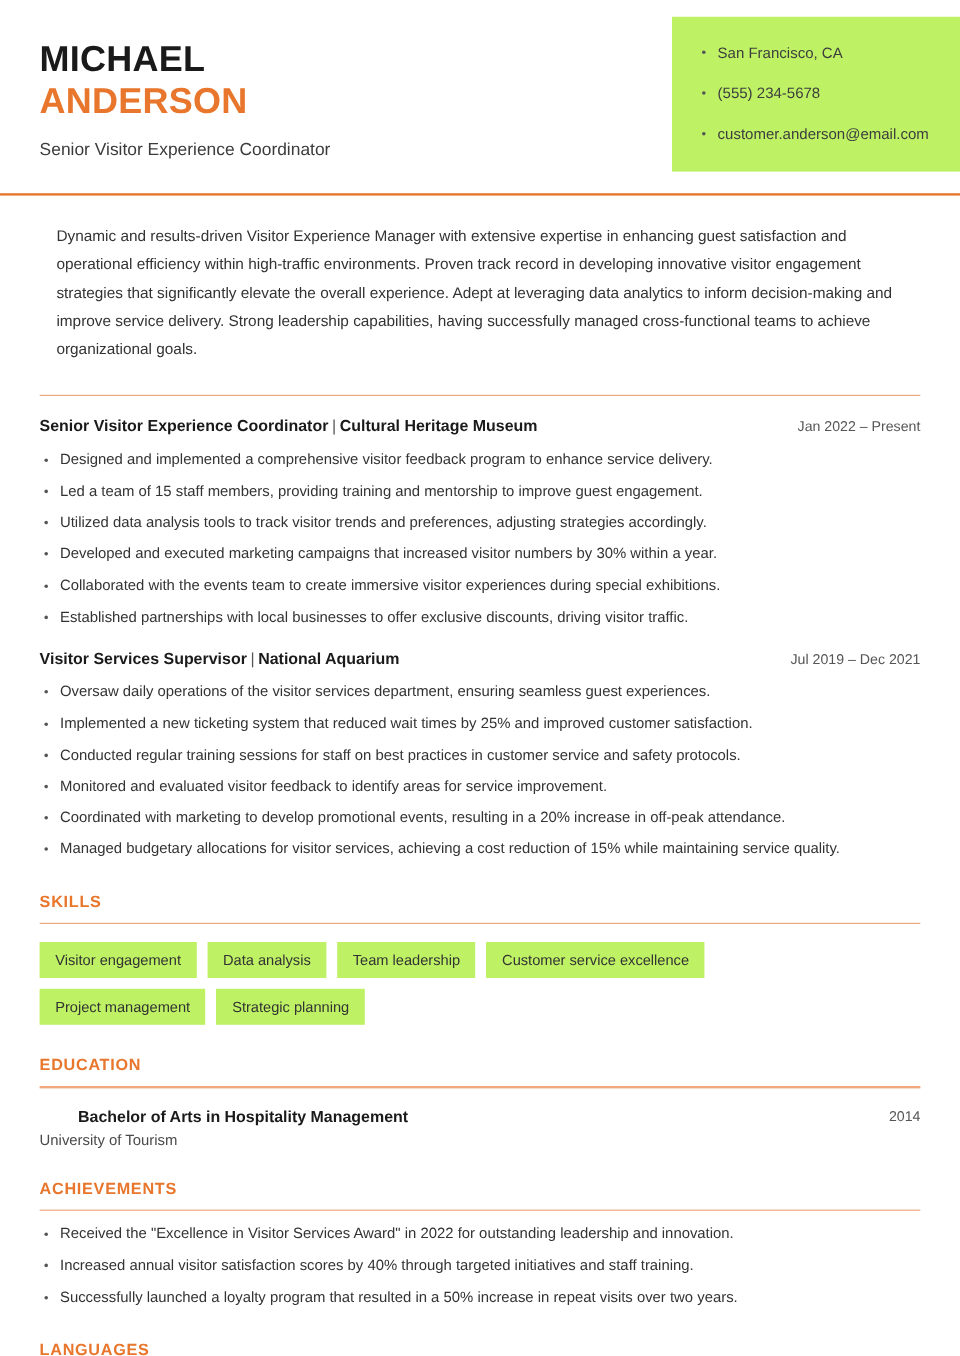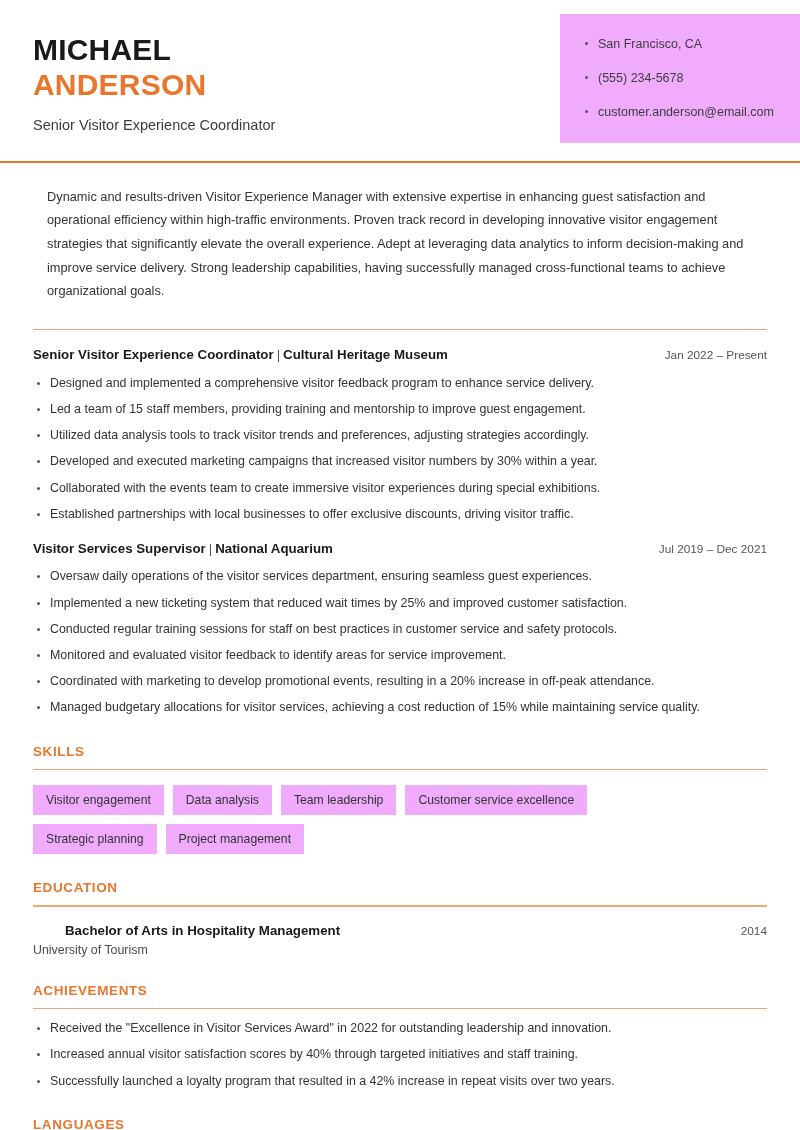--- a/index.html
+++ b/index.html
@@ -44,21 +44,21 @@
   .name-last  { color: #e8762c; }
   .job-title {
     margin-top: 12px;
     font-size: 14.5px;
     color: #3b3b3b;
     font-weight: 400;
     line-height: 1.4;
   }
   .contact-box {
     width: 240px;
-    background: #f0abfc;
+    background: #bef264;
     padding: 22px 18px 22px 24px;
     margin-top: 14px;
     flex: 0 0 auto;
   }
   .contact-list {
     list-style: none;
     margin: 0;
     padding: 0;
   }
   .contact-list li {
@@ -167,34 +167,34 @@
 
   
   .chips {
     display: flex;
     flex-wrap: wrap;
     gap: 9px;
     margin-top: 15px;
     max-width: 640px;
   }
   .chip {
-    background: #f0abfc;
+    background: #bef264;
     color: #333333;
     font-size: 12.2px;
     padding: 8px 13px;
     line-height: 1.15;
     white-space: nowrap;
   }
 
   
   .edu-entry { margin-top: 16px; }
   .edu-head {
     display: flex;
     justify-content: space-between;
-    align-items: flex-end;
+    align-items: center;
     padding-left: 32px;
   }
   .edu-degree {
     font-size: 13.3px;
     font-weight: 700;
     color: #1a1a1a;
   }
   .edu-year {
     font-size: 11.8px;
     color: #555555;
@@ -279,22 +279,22 @@
       </div>
 
       <div class="section">
         <h2 class="section-title">SKILLS</h2>
         <div class="section-rule"></div>
         <div class="chips">
           <span class="chip">Visitor engagement</span>
           <span class="chip">Data analysis</span>
           <span class="chip">Team leadership</span>
           <span class="chip">Customer service excellence</span>
+          <span class="chip">Project management</span>
           <span class="chip">Strategic planning</span>
-          <span class="chip">Project management</span>
         </div>
       </div>
 
       <div class="section">
         <h2 class="section-title">EDUCATION</h2>
         <div class="section-rule"></div>
         <div class="edu-entry">
           <div class="edu-head">
             <div class="edu-degree">Bachelor of Arts in Hospitality Management</div>
             <div class="edu-year">2014</div>
@@ -302,21 +302,21 @@
           <div class="edu-school">University of Tourism</div>
         </div>
       </div>
 
       <div class="section">
         <h2 class="section-title">ACHIEVEMENTS</h2>
         <div class="section-rule"></div>
         <ul class="bullets achv-list">
           <li>Received the "Excellence in Visitor Services Award" in 2022 for outstanding leadership and innovation.</li>
           <li>Increased annual visitor satisfaction scores by 40% through targeted initiatives and staff training.</li>
-          <li>Successfully launched a loyalty program that resulted in a 42% increase in repeat visits over two years.</li>
+          <li>Successfully launched a loyalty program that resulted in a 50% increase in repeat visits over two years.</li>
         </ul>
       </div>
 
       <div class="section">
         <h2 class="section-title">LANGUAGES</h2>
 
       </div>
 
     </div>
   </div>

